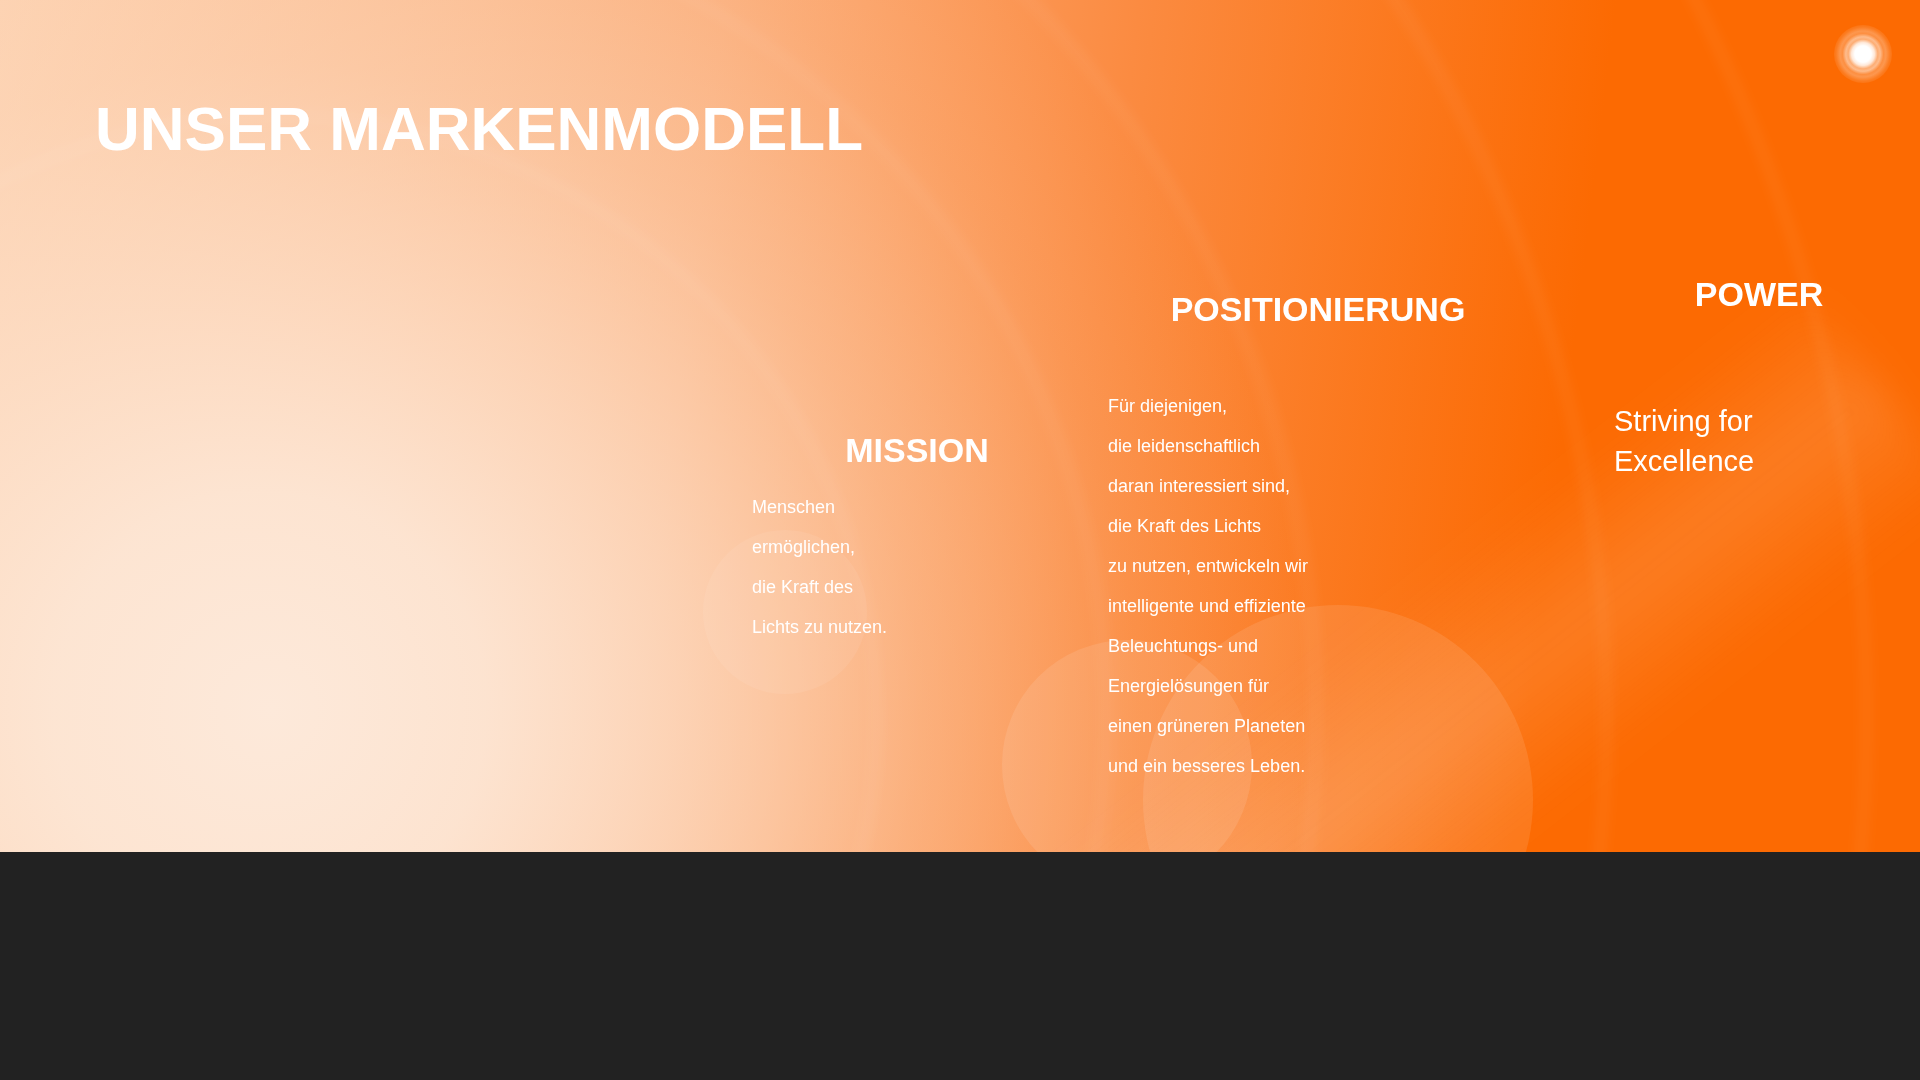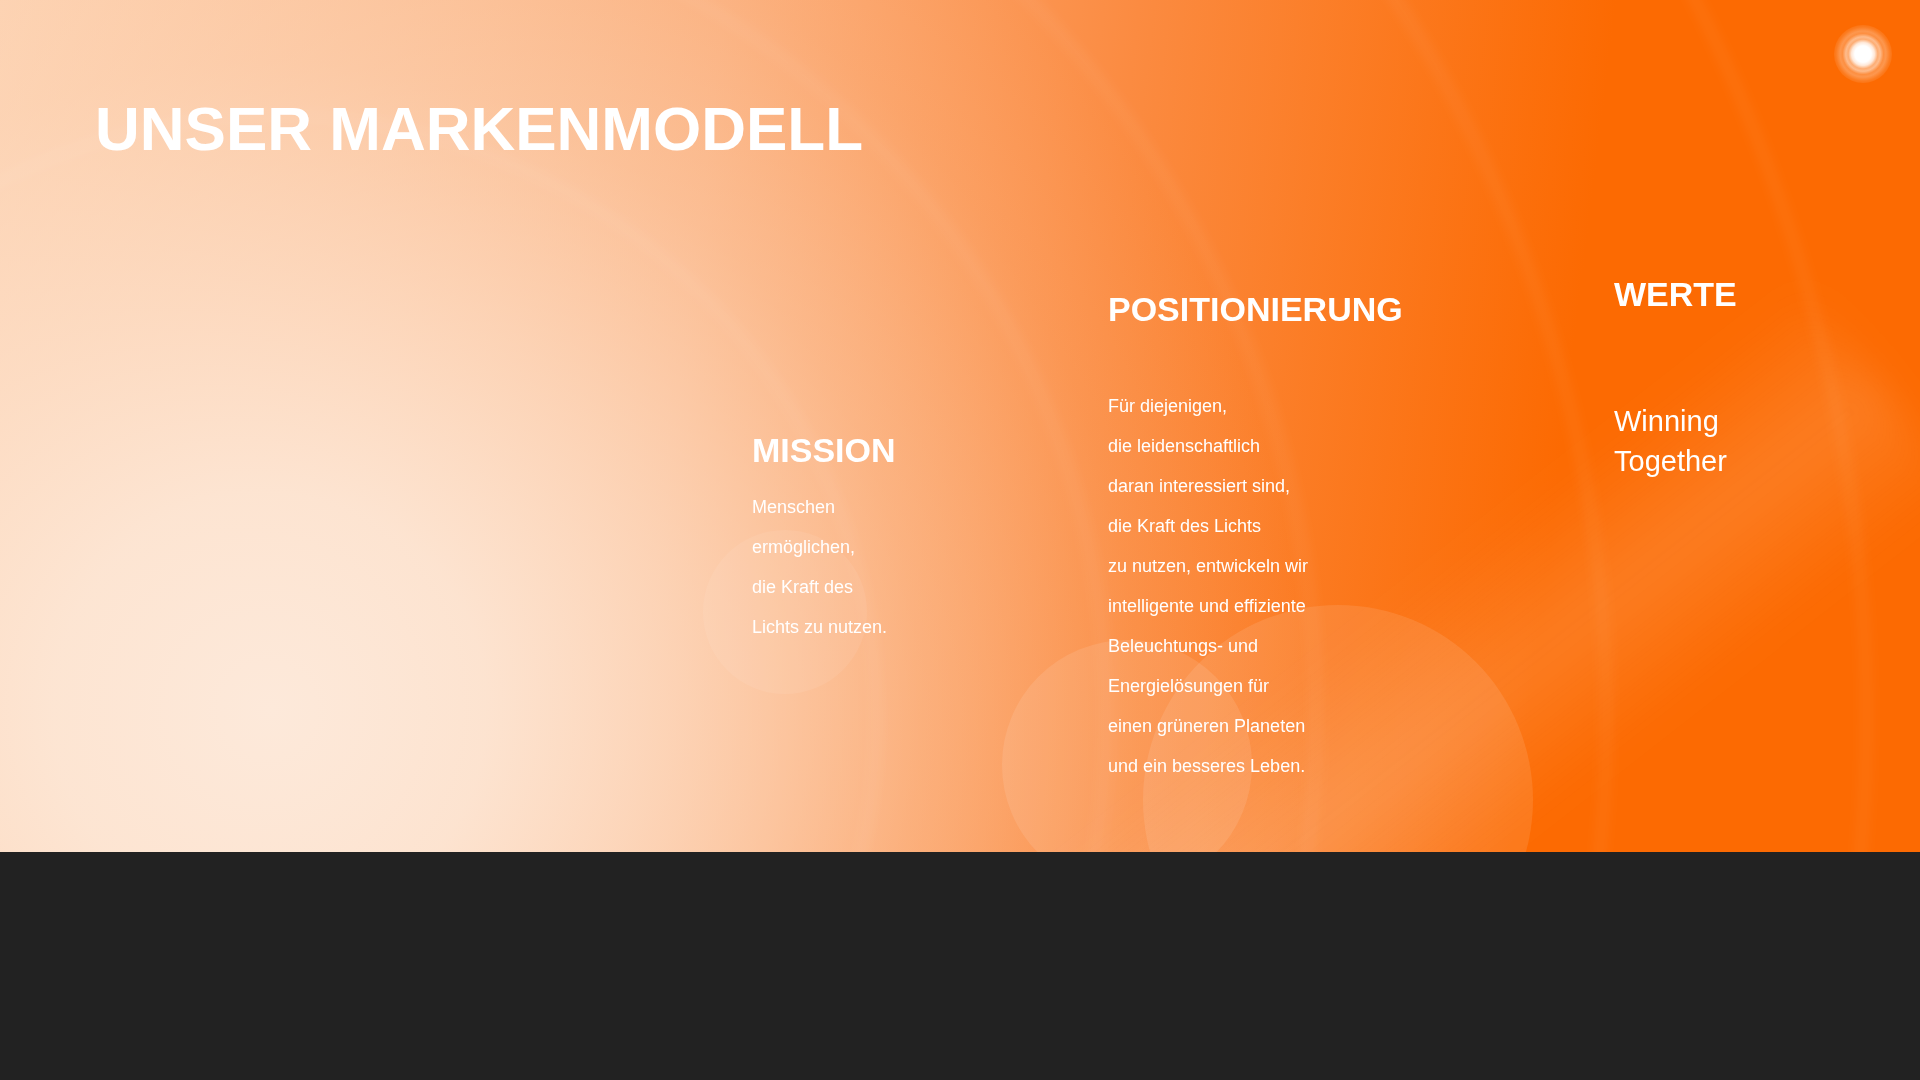--- a/index.html
+++ b/index.html
@@ -61,21 +61,21 @@
     color:#FFFFFF;
   }
   .tagline{
     position:absolute;left:98px;top:420px;
     font-size:74px;font-weight:bold;line-height:79px;
     letter-spacing:-0.5px;
     color:#F4690B;
     white-space:pre-line;
   }
   .col{position:absolute;margin:0;}
-  .col h2{margin:0;font-size:34px;font-weight:bold;color:#FFFFFF;line-height:1;}
+  .col h2{margin:0;font-size:34px;font-weight:bold;color:#FFFFFF;line-height:1;text-align:center;}
   .body-text{
     margin:0;font-size:18px;font-weight:normal;color:#FFFFFF;
     line-height:40px;white-space:pre-line;
   }
   .mission{left:752px;top:433px;width:330px;}
   .mission .body-text{position:absolute;left:0;top:54px;width:330px;}
   .positioning{left:1108px;top:292px;width:420px;}
   .positioning .body-text{position:absolute;left:0;top:94px;width:420px;}
   .values{left:1614px;top:277px;width:290px;}
   .values .value-list{position:absolute;left:0;top:124px;width:290px;}
@@ -124,20 +124,20 @@
 die Kraft des Lichts
 zu nutzen, entwickeln wir
 intelligente und effiziente
 Beleuchtungs- und
 Energielösungen für
 einen grüneren Planeten
 und ein besseres Leben.</p>
   </section>
 
   <section class="col values">
-    <h2>WERTE</h2>
+    <h2>POWER</h2>
     <div class="value-list">
-      <p class="value-item">Winning
-Together</p>
+      <p class="value-item">Striving for
+Excellence</p>
     </div>
   </section>
 
 </div>
 
 </body></html>

